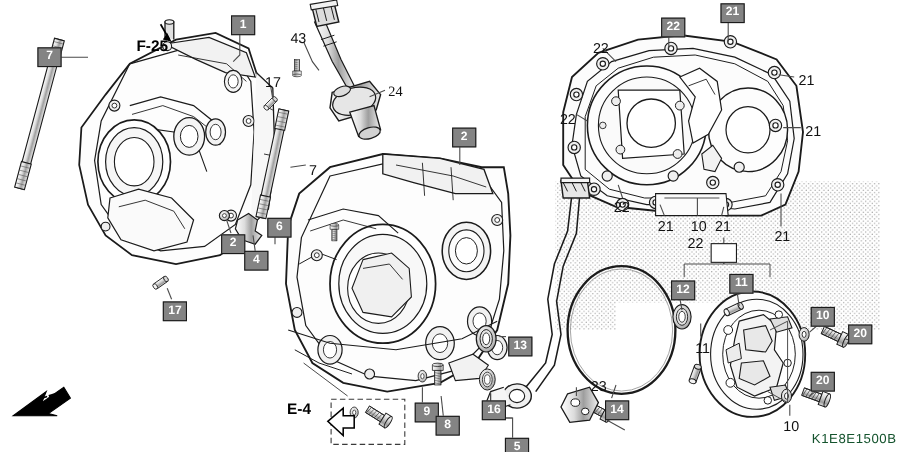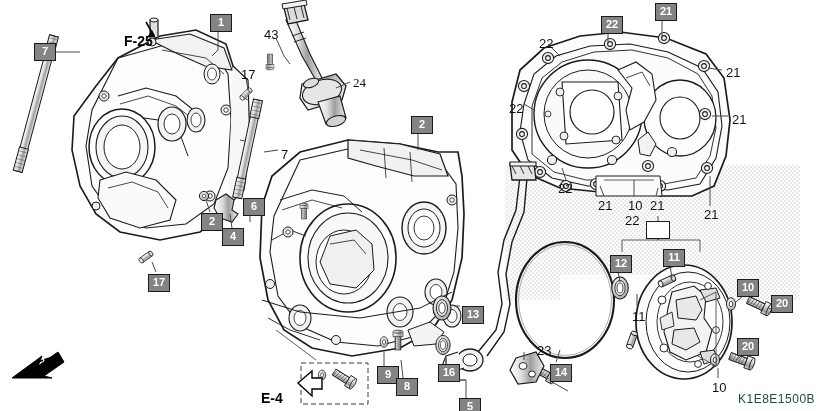--- a/index.html
+++ b/index.html
@@ -496,18 +496,18 @@
     <div class="pnum" style="left:650px;top:199px;">21</div>
     <div class="pnum" style="left:625px;top:214px;">22</div>
     <div class="pnum" style="left:704px;top:208px;">21</div>
     <div class="pnum" style="left:632px;top:310px;">11</div>
     <div class="pnum" style="left:712px;top:381px;">10</div>
     <div class="pnum" style="left:537px;top:344px;">23</div>
   </div>
 
   <div>
     <div class="blabel" style="left:124px;top:2px;margin-top:32px;">F-25</div>
-    <div class="blabel" style="left:250px;top:391px;padding-left:11px;">E-4</div>
+    <div class="blabel" style="left:250px;top:364px;padding-left:11px;">E-4</div>
     <div class="blabel" style="left:36px;top:356px;transform:rotate(-18deg);">FR.</div>
     <div class="pcode" style="left:738px;top:392px;">K1E8E1500B</div>
   </div>
 
 </div>
 
 </body></html>

